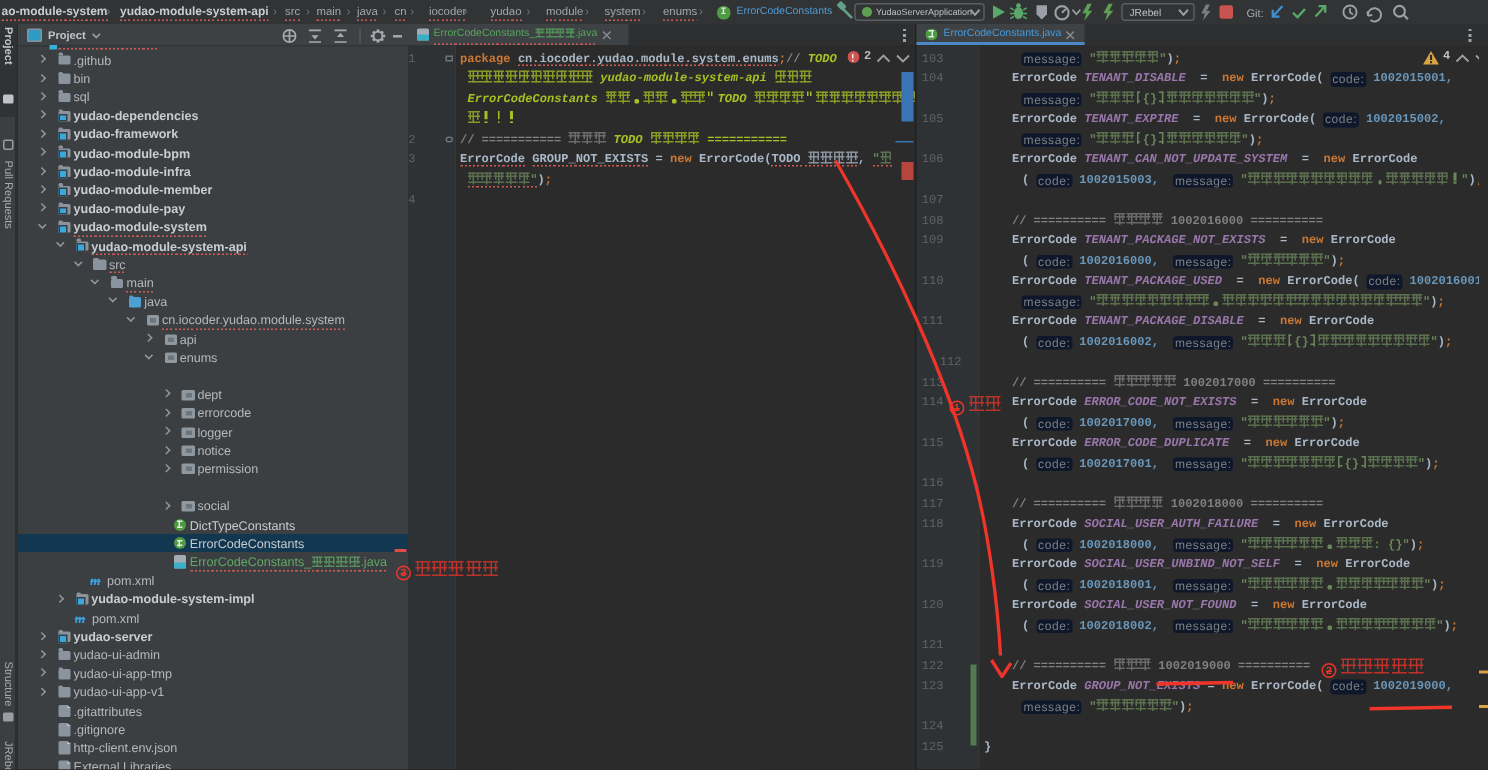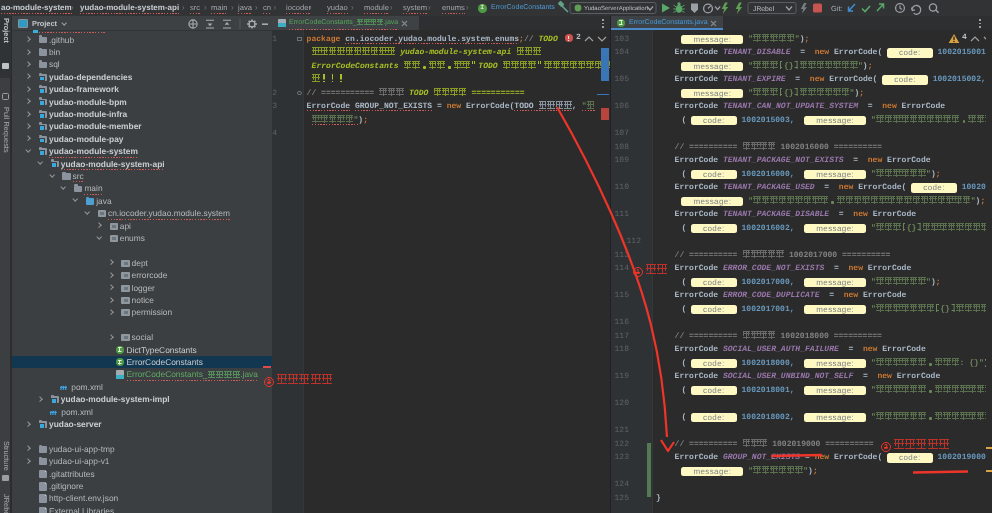--- a/index.html
+++ b/index.html
@@ -57,21 +57,21 @@
 .t{top:0}
 .bold{font-weight:bold;color:#c9cdd1}
 
 .ed{top:30px;height:483px;background:#2b2b2b;overflow:hidden;font:bold 8.05px "Liberation Mono",monospace;white-space:pre}
 #mid{left:272px;width:338px}
 #rt{left:610px;width:382px;border-left:1px solid #1f2123}
 .gut{position:absolute;top:0;height:483px;background:#2f3234}
 .ln{position:absolute;color:#606366;font-weight:normal;text-align:right}
 .cr{position:absolute;height:13.5px;line-height:13.5px;color:#a9b7c6}
 .kw{color:#cc7832}.st{color:#6a8759}.nm{color:#6897bb}.cm{color:#808080}.td{color:#a9c023;font-style:italic}.fld{color:#9876aa;font-style:italic}.sc{color:#cc7832}
-.hint{display:inline-block;background:#fef9c3;color:#7c8084;border-radius:2.5px;font:8px "Liberation Sans",sans-serif;line-height:9.5px;height:9.5px;padding:0 12px;vertical-align:-1px;letter-spacing:.4px}
+.hint{display:inline-block;background:#0f172a;color:#7c8084;border-radius:2.5px;font:8px "Liberation Sans",sans-serif;line-height:9.5px;height:9.5px;padding:0 1px;vertical-align:-1px;letter-spacing:.4px}
 </style></head>
 <body>
 <div id="topbar" class="abs">
     <span class="abs wv" style="left:1px;top:0;font-size:8px;font-weight:bold;color:#c8cdd2">ao-module-system</span>
     <span class="abs" style="left:71px;top:0;color:#70757a;font-size:8px">›</span>
     <span class="abs wv" style="left:80px;top:0;font-size:8px;font-weight:bold;color:#c8cdd2">yudao-module-system-api</span>
     <span class="abs" style="left:182px;top:0;color:#70757a;font-size:8px">›</span>
     <span class="abs wv" style="left:190px;top:0;font-size:7.6px">src</span>
     <span class="abs" style="left:204px;top:0;color:#70757a;font-size:8px">›</span>
     <span class="abs wv" style="left:211px;top:0;font-size:7.6px">main</span>
@@ -324,20 +324,25 @@
       <span class="t bold" style="left:48.8px">yudao-module-system-impl</span>
     </div>
 <div class="row" style="top:389.6px">
       <s class="mvn" style="left:37.8px">m</s>
       <span class="t" style="left:49.3px">pom.xml</span>
     </div>
 <div class="row" style="top:402.00000000000006px">
       <s class="chev c" style="left:14px"></s>
       <s class="fold badge" style="left:26.7px"></s>
       <span class="t bold" style="left:37px">yudao-server</span>
+    </div>
+<div class="row" style="top:414.40000000000003px">
+      <s class="chev c" style="left:14px"></s>
+      <s class="fold" style="left:26.7px"></s>
+      <span class="t" style="left:37px">yudao-ui-admin</span>
     </div>
 <div class="row" style="top:426.8px">
       <s class="chev c" style="left:14px"></s>
       <s class="fold" style="left:26.7px"></s>
       <span class="t" style="left:37px">yudao-ui-app-tmp</span>
     </div>
 <div class="row" style="top:439.20000000000005px">
       <s class="chev c" style="left:14px"></s>
       <s class="fold" style="left:26.7px"></s>
       <span class="t" style="left:37px">yudao-ui-app-v1</span>
@@ -447,20 +452,21 @@
 <div class="cr" style="left:63.6px;top:218.5px"><span class="cm">// ========== <i class="h"></i><i class="h"></i><i class="h"></i><i class="h"></i><i class="h"></i> 1002017000 ==========</span></div>
 <div class="cr" style="left:63.6px;top:232.0px">ErrorCode <span class="fld">ERROR_CODE_NOT_EXISTS</span>  =  <span class="kw">new</span> ErrorCode</div>
 <div class="cr" style="left:70.4px;top:245.5px">( <span class="hint">code:</span> <span class="nm">1002017000,</span>  <span class="hint">message:</span> <span class="st">"<i class="h"></i><i class="h"></i><i class="h"></i><i class="h"></i><i class="h"></i><i class="h"></i>"</span>)<span class="sc">;</span></div>
 <div class="cr" style="left:63.6px;top:259.0px">ErrorCode <span class="fld">ERROR_CODE_DUPLICATE</span>  =  <span class="kw">new</span> ErrorCode</div>
 <div class="cr" style="left:70.4px;top:272.5px">( <span class="hint">code:</span> <span class="nm">1002017001,</span>  <span class="hint">message:</span> <span class="st">"<i class="h"></i><i class="h"></i><i class="h"></i><i class="h"></i><i class="h"></i><i class="h"></i><i class="h"></i><i class="hb"></i>{}<i class="hb r"></i><i class="h"></i><i class="h"></i><i class="h"></i><i class="h"></i>"</span>)<span class="sc">;</span></div>
 <div class="cr" style="left:63.6px;top:299.5px"><span class="cm">// ========== <i class="h"></i><i class="h"></i><i class="h"></i><i class="h"></i> 1002018000 ==========</span></div>
 <div class="cr" style="left:63.6px;top:313.0px">ErrorCode <span class="fld">SOCIAL_USER_AUTH_FAILURE</span>  =  <span class="kw">new</span> ErrorCode</div>
 <div class="cr" style="left:70.4px;top:326.5px">( <span class="hint">code:</span> <span class="nm">1002018000,</span>  <span class="hint">message:</span> <span class="st">"<i class="h"></i><i class="h"></i><i class="h"></i><i class="h"></i><i class="h"></i><i class="h"></i><i class="hp"></i><i class="h"></i><i class="h"></i><i class="h"></i>: {}"</span>)<span class="sc">;</span></div>
 <div class="cr" style="left:63.6px;top:340.0px">ErrorCode <span class="fld">SOCIAL_USER_UNBIND_NOT_SELF</span>  =  <span class="kw">new</span> ErrorCode</div>
 <div class="cr" style="left:70.4px;top:353.5px">( <span class="hint">code:</span> <span class="nm">1002018001,</span>  <span class="hint">message:</span> <span class="st">"<i class="h"></i><i class="h"></i><i class="h"></i><i class="h"></i><i class="h"></i><i class="h"></i><i class="hp"></i><i class="h"></i><i class="h"></i><i class="h"></i><i class="h"></i><i class="h"></i><i class="h"></i><i class="h"></i>"</span>)<span class="sc">;</span></div>
+<div class="cr" style="left:63.6px;top:367.0px">ErrorCode <span class="fld">SOCIAL_USER_NOT_FOUND</span>  =  <span class="kw">new</span> ErrorCode</div>
 <div class="cr" style="left:70.4px;top:380.5px">( <span class="hint">code:</span> <span class="nm">1002018002,</span>  <span class="hint">message:</span> <span class="st">"<i class="h"></i><i class="h"></i><i class="h"></i><i class="h"></i><i class="h"></i><i class="h"></i><i class="hp"></i><i class="h"></i><i class="h"></i><i class="h"></i><i class="h"></i><i class="h"></i><i class="h"></i><i class="h"></i><i class="h"></i>"</span>)<span class="sc">;</span></div>
 <div class="cr" style="left:63.6px;top:407.5px"><span class="cm">// ========== <i class="h"></i><i class="h"></i><i class="h"></i> 1002019000 ==========</span></div>
 <div class="cr" style="left:63.6px;top:421.0px">ErrorCode <span class="fld">GROUP_NOT_EXISTS</span> = <span class="kw">new</span> ErrorCode( <span class="hint">code:</span> <span class="nm">1002019000,</span></div>
 <div class="cr" style="left:70.4px;top:434.5px"><span class="hint">message:</span> <span class="st">"<i class="h"></i><i class="h"></i><i class="h"></i><i class="h"></i><i class="h"></i><i class="h"></i>"</span>)<span class="sc">;</span></div>
 <div class="cr" style="left:45px;top:461.5px">}</div>
 <div class="abs" style="left:337px;top:3px;width:45px;height:11px"><svg class="abs" style="left:0;top:0" width="12" height="11">
         <path d="M6 1 L11.3 10 H0.7 Z" fill="#d9a343"></path>
         <rect x="5.3" y="3.6" width="1.4" height="3.4" fill="#2b2b2b"></rect>
         <rect x="5.3" y="7.8" width="1.4" height="1.4" fill="#2b2b2b"></rect>
       </svg><span class="abs" style="left:14px;top:-1px;color:#bbbfc3;font-size:8px;line-height:12px">4</span><svg class="abs" style="left:21px;top:2px" width="26" height="8">

